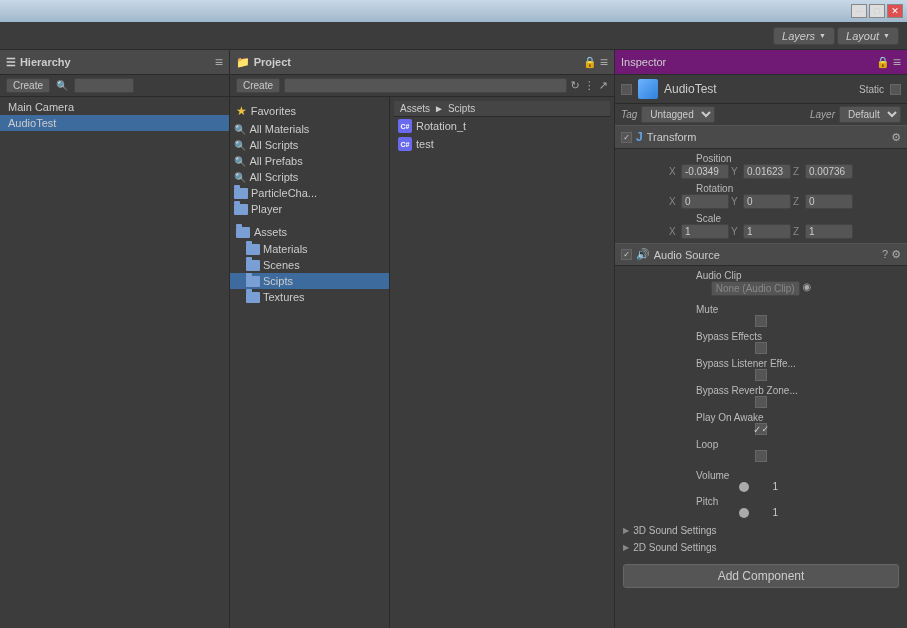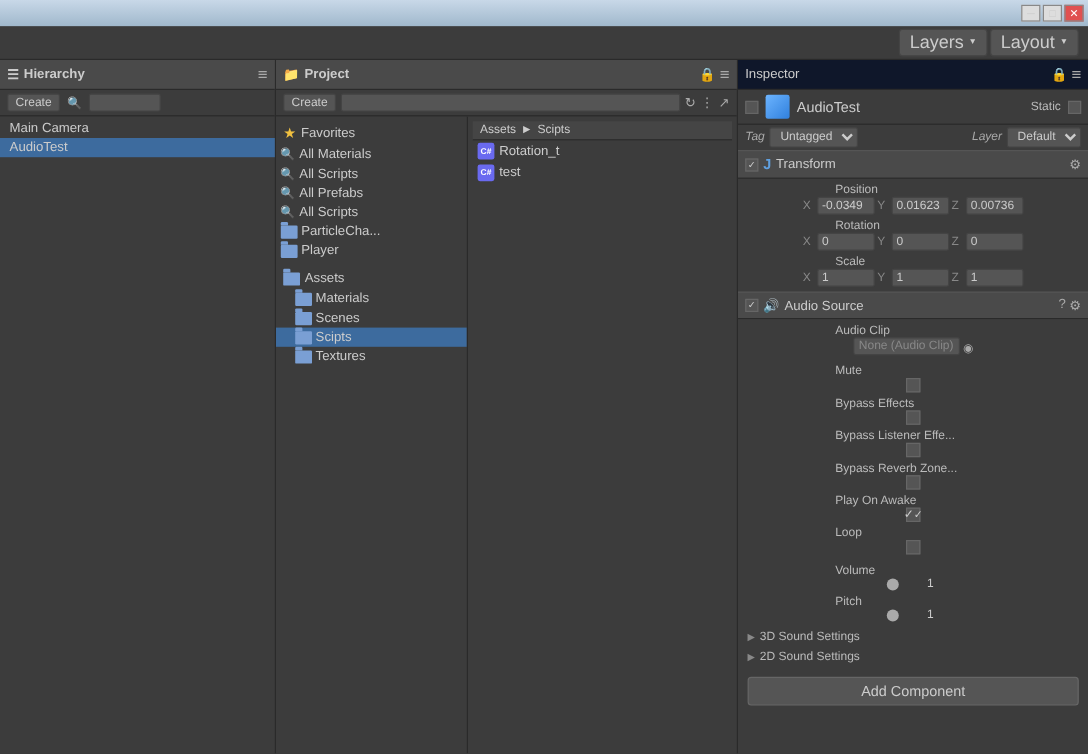--- a/index.html
+++ b/index.html
@@ -54,21 +54,22 @@
     .dropdown-btn {
       background: #555;
       border: 1px solid #444;
       color: #ccc;
       padding: 2px 8px;
       border-radius: 3px;
       display: flex;
       align-items: center;
       gap: 4px;
       cursor: pointer;
-      font-size: 15px;
+      font-size: 11px;
+      font-style: italic;
     }
     .dropdown-btn::after {
       content: '▼';
       font-size: 7px;
     }
 
     
     .main-layout {
       display: flex;
       height: calc(628px - 22px - 28px);
@@ -252,21 +253,21 @@
       display: flex;
       flex-direction: column;
       overflow-y: auto;
     }
 
     .inspector-header {
       display: flex;
       align-items: center;
       justify-content: space-between;
       padding: 4px 6px;
-      background: #0f172a;
+      background: #701a75;
       border-bottom: 1px solid #2a2a2a;
       gap: 20px;
     }
 
     .inspector-object {
       display: flex;
       align-items: center;
       padding: 4px 6px;
       gap: 6px;
       border-bottom: 1px solid #2a2a2a;
@@ -338,21 +339,21 @@
     }
 
     .prop-label {
       width: 130px;
       color: #bbb;
     }
 
     .prop-value {
       flex: 1;
       display: flex;
-      align-items: flex-end;
+      align-items: flex-start;
       gap: 3px;
     }
 
     .xyz-group {
       display: flex;
       align-items: center;
       gap: 2px;
       flex: 1;
     }
 

